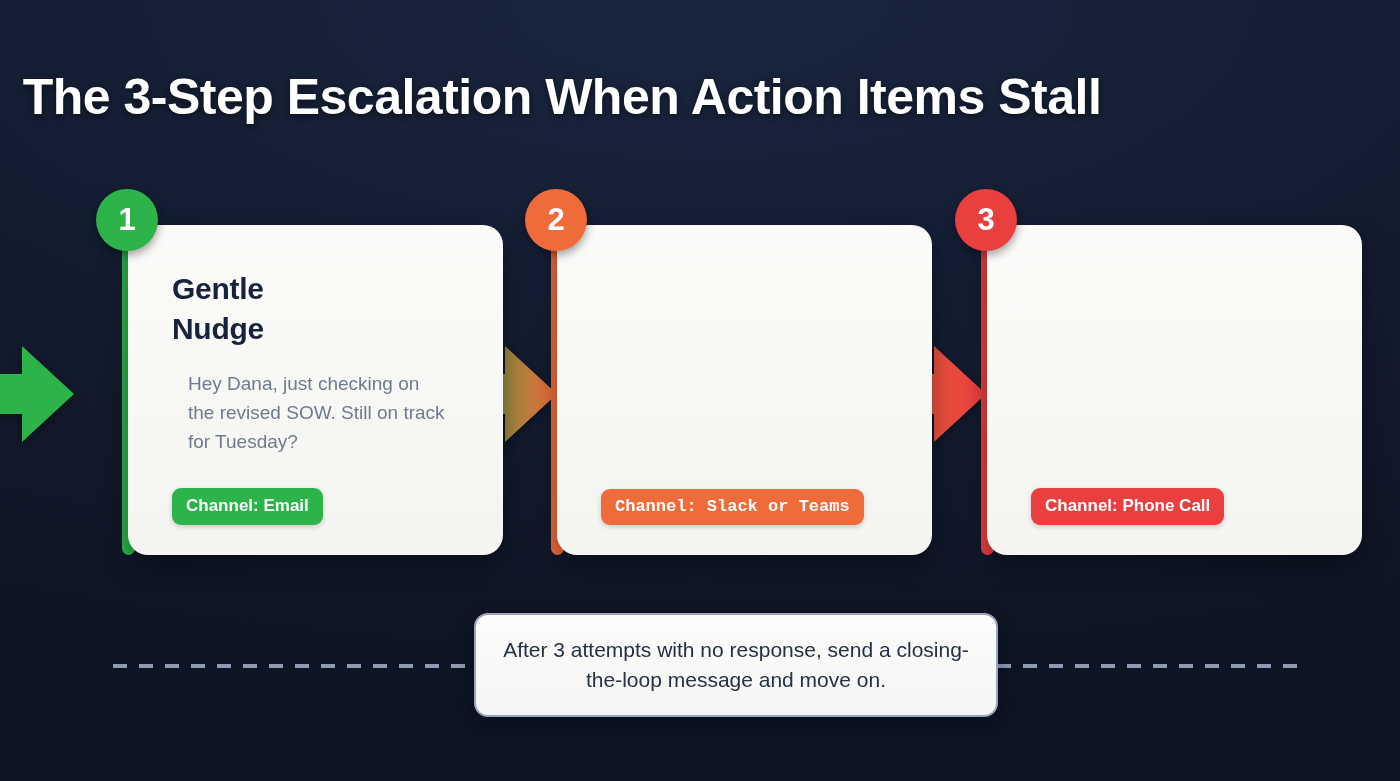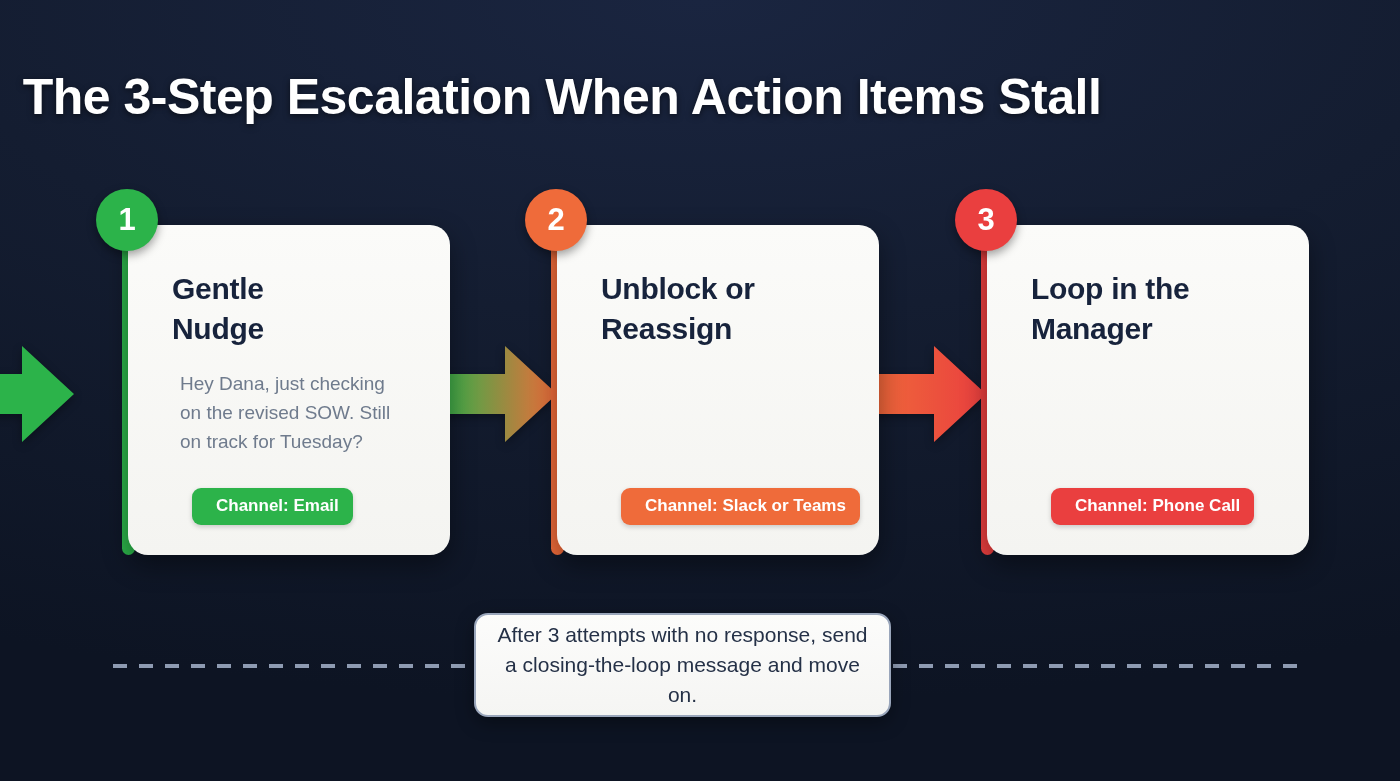--- a/index.html
+++ b/index.html
@@ -91,21 +91,21 @@
     font-weight: bold;
     color: #ffffff;
     line-height: 1;
     margin-top: -2px;
   }
 
   .card {
     position: absolute;
     left: 8px;
     top: 35px;
-    width: 322px;
+    width: 375px;
     height: 330px;
     background: linear-gradient(180deg, #fbfbf9 0%, #f4f4f1 100%);
     border-radius: 20px;
     box-shadow: 0 10px 26px rgba(0,0,0,0.40);
     z-index: 3;
     box-sizing: border-box;
     padding: 44px 34px 0 44px;
   }
   .card-title {
     font-size: 30px;
@@ -113,54 +113,53 @@
     line-height: 1.32;
     color: #17233c;
     margin: 0 0 22px 0;
     letter-spacing: -0.3px;
     white-space: pre-line;
   }
   .card-body {
     font-size: 19px;
     line-height: 1.52;
     color: #6f7b8d;
-    margin: 8px;
+    margin: 16px;
     max-width: 262px;
   }
   .chip {
     position: absolute;
     left: 44px;
     bottom: 30px;
     display: inline-block;
-    padding: 8px 14px 9px 24px;
+    padding: 8px 14px 9px 14px;
     border-radius: 9px;
     font-size: 17px;
     font-weight: bold;
     color: #ffffff;
     white-space: nowrap;
     box-shadow: 0 2px 5px rgba(0,0,0,0.18);
-    margin-left: 20px;
   }
 
   
   #dashed-rule {
     position: absolute;
     left: 113px;
     top: 664px;
     width: 1196px;
     height: 4px;
     background-image: repeating-linear-gradient(
       to right, #8e9bb2 0px, #8e9bb2 14px, rgba(0,0,0,0) 14px, rgba(0,0,0,0) 26px);
     z-index: 1;
   }
   #footnote {
     position: absolute;
     left: 474px;
     top: 613px;
-    width: 417px;
+    width: 524px;
     height: 104px;
     background: linear-gradient(180deg, #fcfcfb 0%, #f5f5f3 100%);
     border: 2px solid #9aa6bb;
     border-radius: 14px;
     box-sizing: border-box;
     display: flex;
     align-items: center;
     justify-content: center;
     text-align: center;
     z-index: 2;
@@ -226,34 +225,30 @@
       <span class="chip" style="background: rgb(44, 179, 74);">Channel: Email</span>
     </div>
   </div>
 
   <div class="step" id="step-1">
     <div class="stem" style="background: rgb(239, 107, 58);"></div>
     <div class="badge-circle" style="background: rgb(239, 107, 58);">
       <span class="badge-num">2</span>
     </div>
     <div class="card">
-      <div class="card-title">Unblock or
-Reassign</div>
-      <span class="chip" style="background: rgb(239, 107, 58);">Channel: Slack or Teams</span>
+      <span class="chip" style="background: rgb(239, 107, 58); font-family: Liberation Mono, monospace;">Channel: Slack or Teams</span>
     </div>
   </div>
 
   <div class="step" id="step-2">
     <div class="stem" style="background: rgb(234, 63, 63);"></div>
     <div class="badge-circle" style="background: rgb(234, 63, 63);">
       <span class="badge-num">3</span>
     </div>
     <div class="card">
-      <div class="card-title">Loop in the
-Manager</div>
       <span class="chip" style="background: rgb(234, 63, 63); text-align: center;">Channel: Phone Call</span>
     </div>
   </div>
 
   <div id="dashed-rule" style="background-image: repeating-linear-gradient(to right, rgb(142, 155, 178) 0px, rgb(142, 155, 178) 14px, rgba(0, 0, 0, 0) 14px, rgba(0, 0, 0, 0) 26px);"></div>
   <div id="footnote">
     <div id="footnote-text">After 3 attempts with no response, send a closing-the-loop message and move on.</div>
   </div>
 
 </div>

